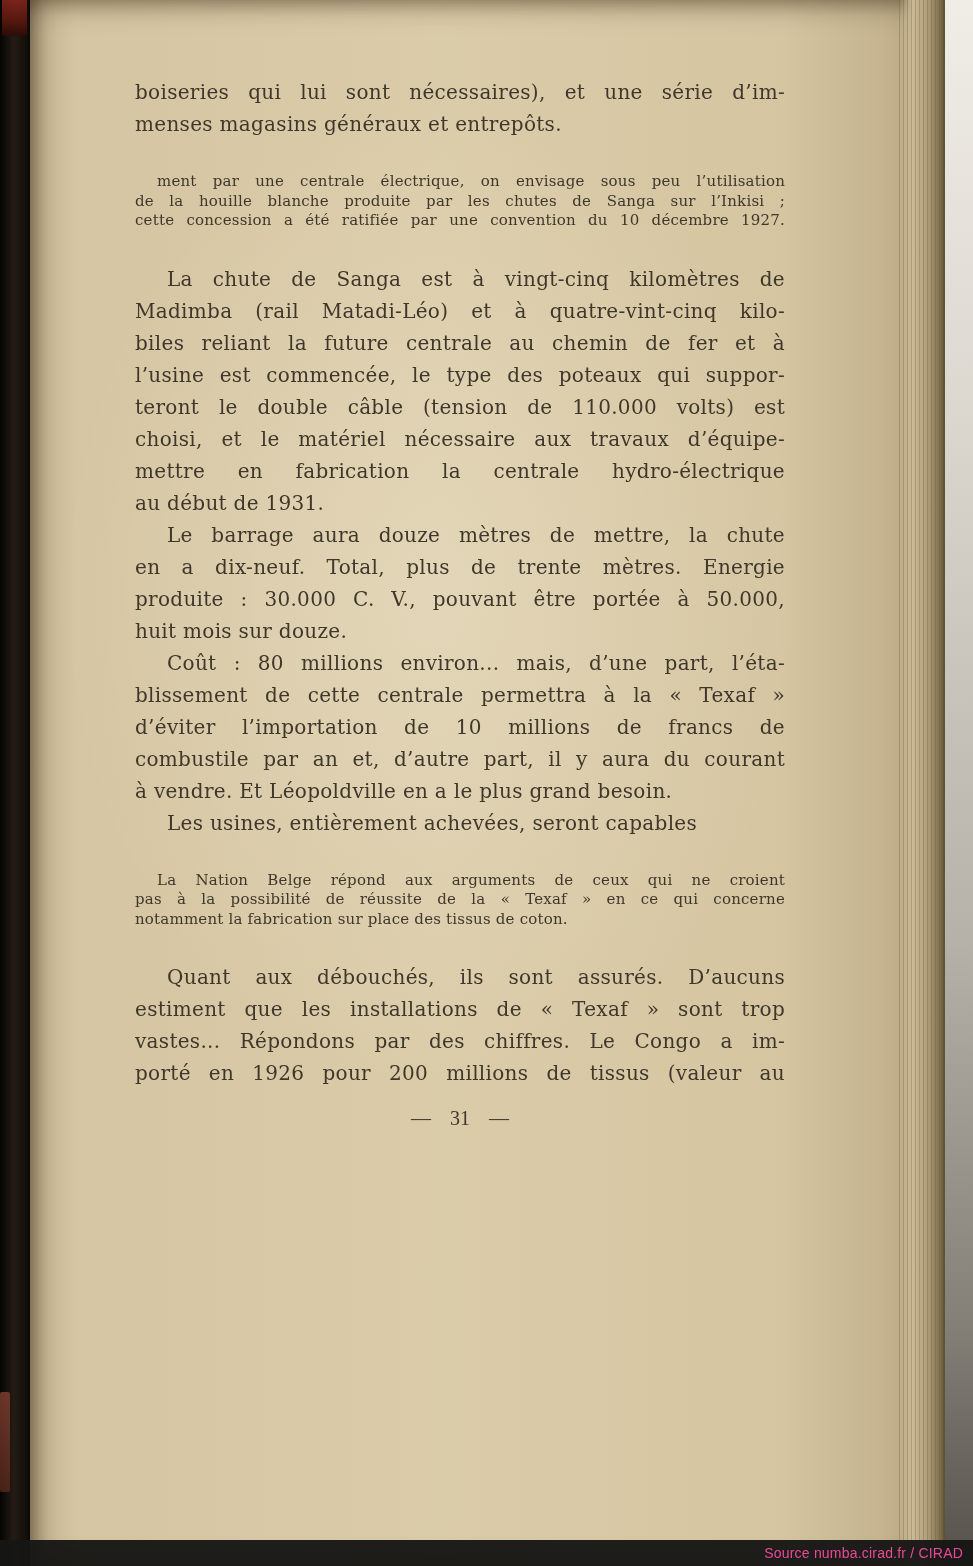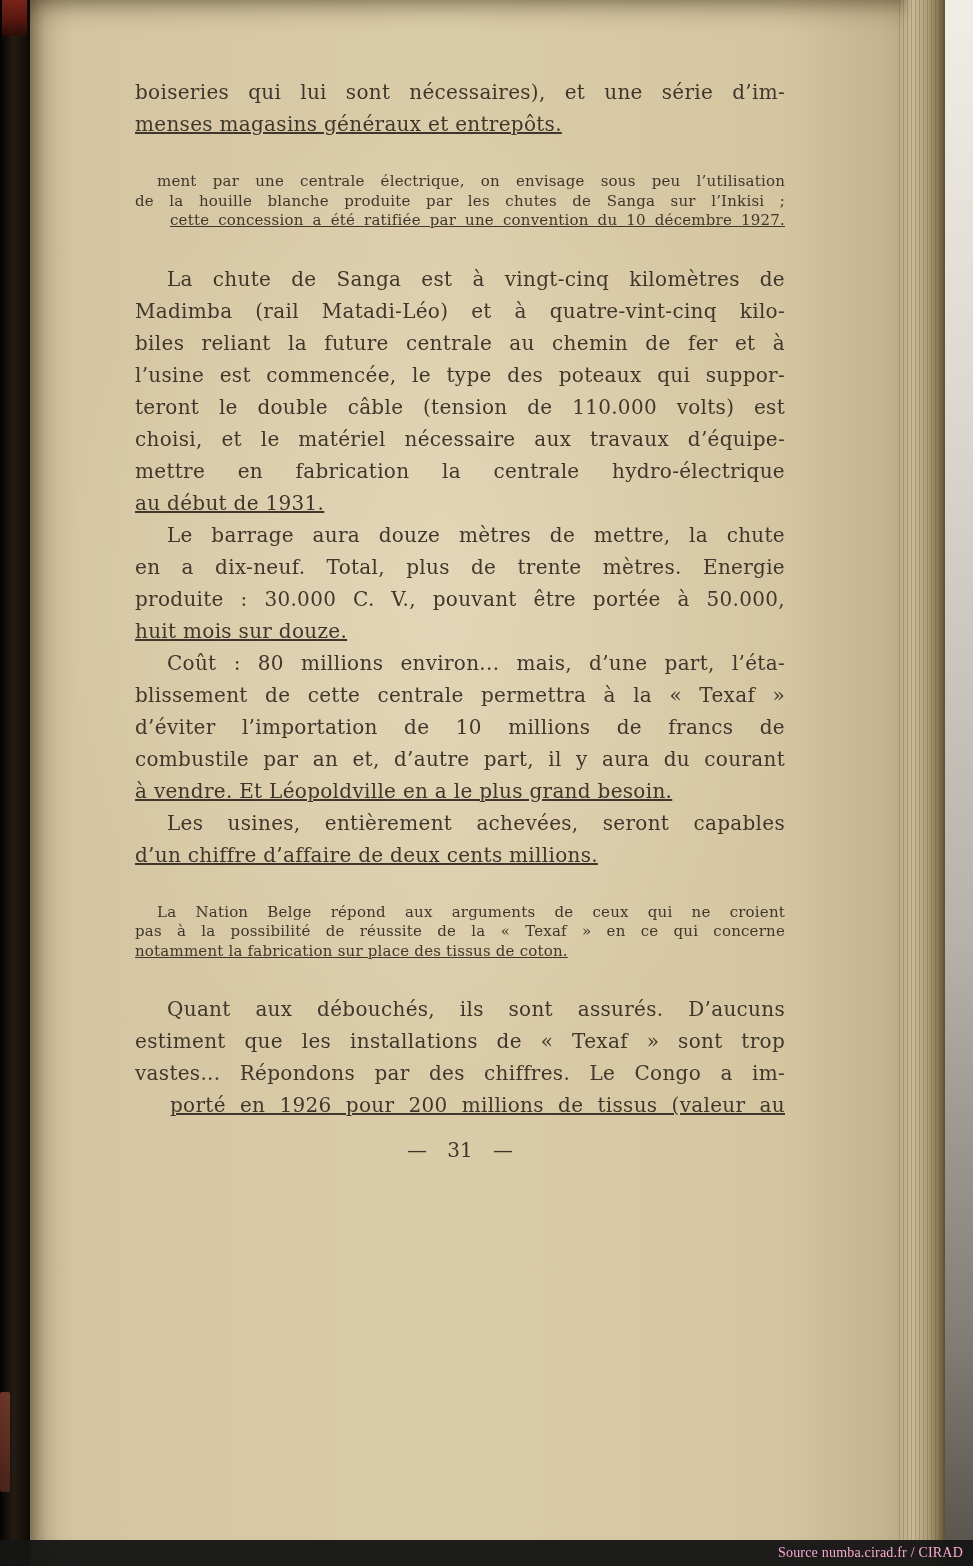--- a/index.html
+++ b/index.html
@@ -55,40 +55,41 @@
   
   .text-block {
     position:absolute; left:105px; top:0; width:650px;
     padding-top:76px;
     color:#3f372b;
   }
   .para { }
   .para.main { font-size:20px; line-height:32px; letter-spacing:0.3px; }
   .para.small { font-size:15px; line-height:19.5px; letter-spacing:0.2px; margin:32px 0; }
   .para .line { text-align:justify; text-align-last:justify; }
-  .para .line:last-child { text-align-last:left;text-decoration:underline; }
-  .para.jlast .line:last-child { text-align-last:justify;margin-left:35px; }
+  .para .line:last-child { text-align-last:left; }
+  .para.jlast .line:last-child { text-align-last:justify; }
   .para.main.indent .line:first-child { text-indent:32px; }
   .para.small.indent .line:first-child { text-indent:22px; }
   .italic { }
   .page-number {
     margin-top:14px; text-align:center;
     font-size:20px; line-height:30px; color:#3e362a;
     word-spacing:14px;
+    font-family:Liberation Serif, serif;
   }
   
   .source-bar {
     position:absolute; left:0; bottom:0; width:973px; height:26px;
     background:rgba(22,22,21,0.96);
     display:flex; align-items:center; justify-content:flex-end;
     padding-right:10px;
   }
   .source-bar span {
-    font-family:Liberation Serif, serif;
-    font-size:14px; color:#f9a8d4; letter-spacing:0.2px;text-align:right;
+    font-family:Liberation Sans, sans-serif;
+    font-size:14px; color:#ec4899; letter-spacing:0.2px;text-align:right;
   }
 </style>
 </head>
 <body>
 
 <div class="scan">
 
   <div class="binding">
     <div class="binding-mark-top"></div>
     <div class="binding-mark-bottom"></div>
@@ -128,21 +129,20 @@
           </div>
           <div class="para main indent">
             <div class="line"><span>Coût : 80 millions environ... mais, d’une part, l’éta-</span></div>
             <div class="line"><span>blissement de cette centrale permettra à la « Texaf »</span></div>
             <div class="line"><span>d’éviter l’importation de 10 millions de francs de</span></div>
             <div class="line"><span>combustile par an et, d’autre part, il y aura du courant</span></div>
             <div class="line"><span>à vendre. Et Léopoldville en a le plus grand besoin.</span></div>
           </div>
           <div class="para main indent">
             <div class="line"><span>Les usines, entièrement achevées, seront capables</span></div>
-            <div class="line"><span>d’un chiffre d’affaire de deux cents millions.</span></div>
           </div>
           <div class="para small indent">
             <div class="line"><span>La </span><span class="italic">Nation Belge</span><span> répond aux arguments de ceux qui ne croient</span></div>
             <div class="line"><span>pas à la possibilité de réussite de la « Texaf » en ce qui concerne</span></div>
             <div class="line"><span>notamment la fabrication sur place des tissus de coton.</span></div>
           </div>
           <div class="para main indent jlast">
             <div class="line"><span>Quant aux débouchés, ils sont assurés. D’aucuns</span></div>
             <div class="line"><span>estiment que les installations de « Texaf » sont trop</span></div>
             <div class="line"><span>vastes... Répondons par des chiffres. Le Congo a im-</span></div>

